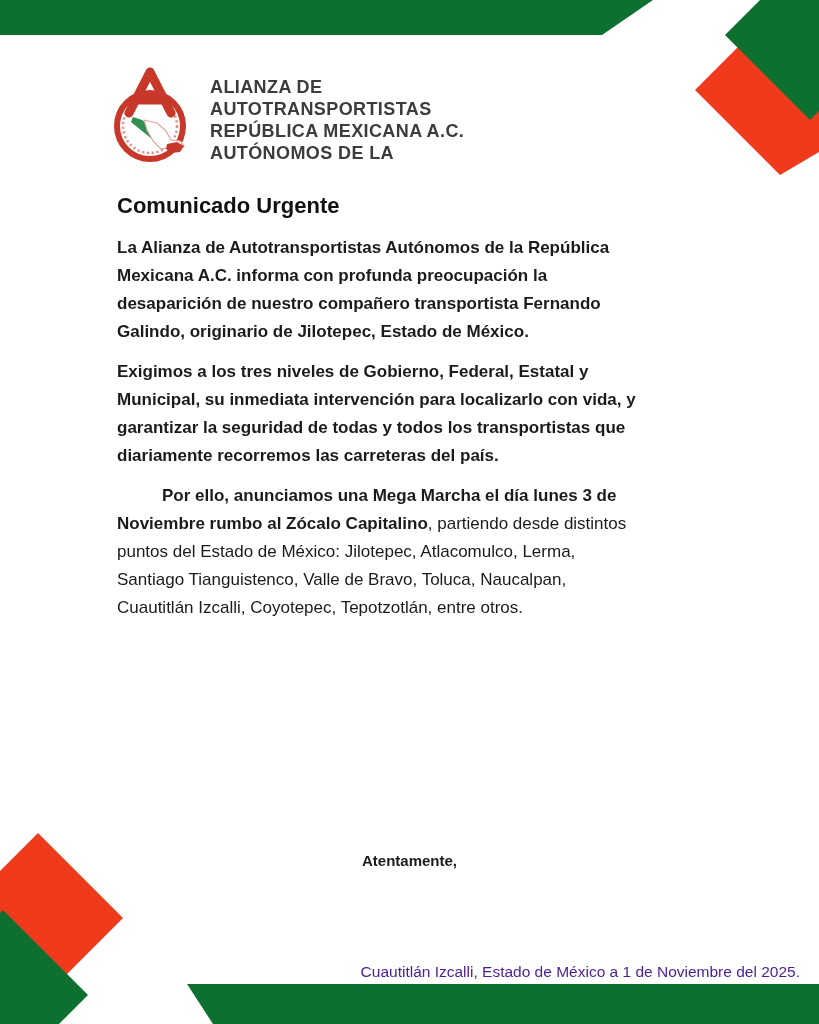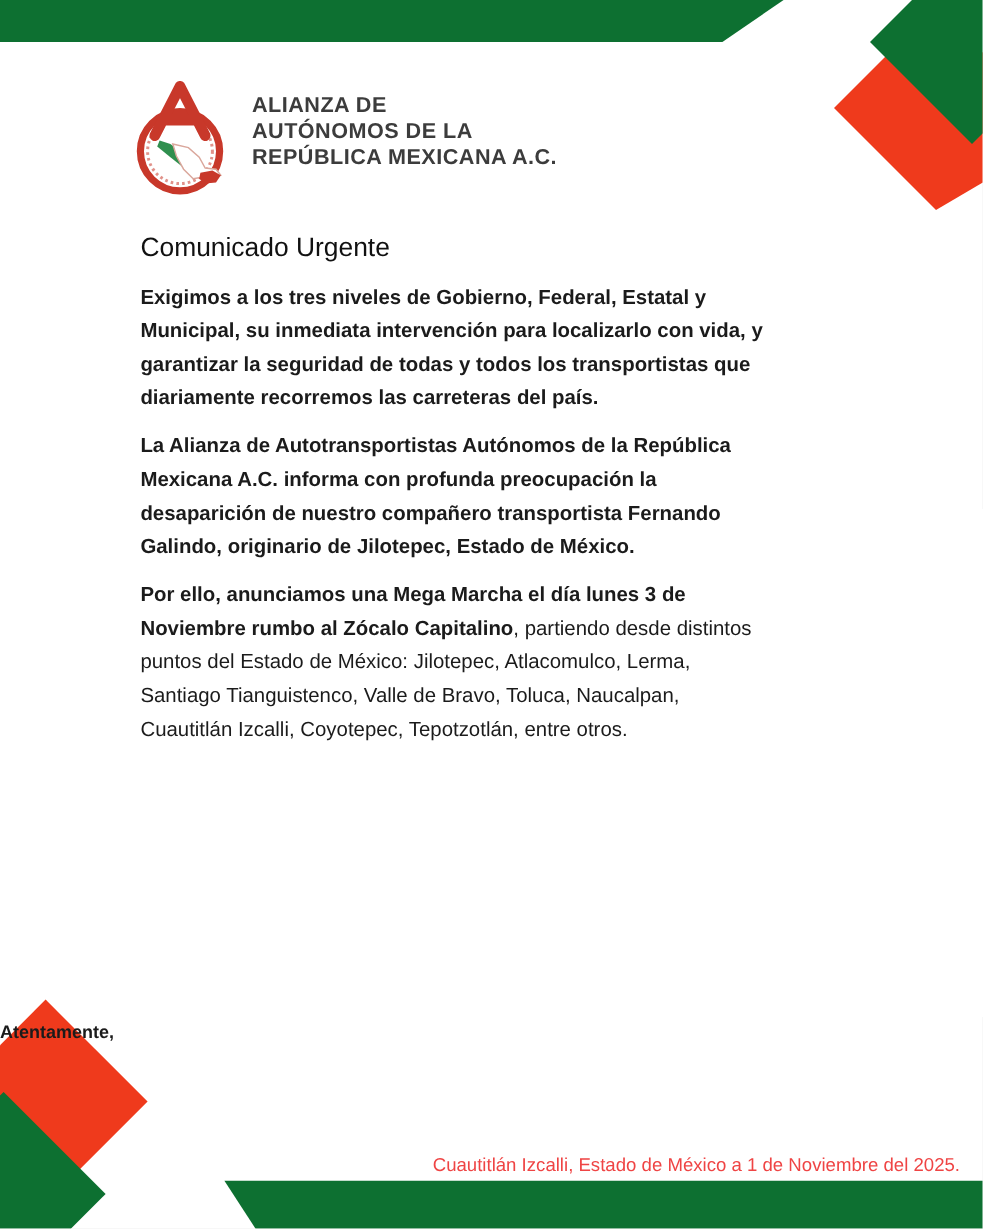--- a/index.html
+++ b/index.html
@@ -16,30 +16,30 @@
   .emblem{flex:0 0 auto;display:block;}
   .org-name{
     padding-top:10px;font-size:18px;font-weight:700;letter-spacing:.4px;
     line-height:22px;color:#3c3c3c;text-transform:uppercase;
   }
 
   .body-text{
     position:absolute;left:117px;top:192px;width:640px;
     color:#1b1b1b;font-size:17px;line-height:28px;
   }
-  .doc-title{font-size:22px;line-height:28px;margin:0 0 14px;font-weight:400;color:#111;}
+  .doc-title{font-size:22px;line-height:28px;margin:0 0 14px;font-weight:700;color:#111;}
   .body-text p{margin:0 0 12px;white-space:pre-line;}
-  .bold{font-weight:700;}
+  .bold{font-weight:700;margin-left:45px;}
 
   .closing{
-    position:absolute;left:0;top:851px;width:819px;text-align:left;
+    position:absolute;left:0;top:851px;width:819px;text-align:center;
     font-weight:700;font-size:15px;line-height:20px;color:#1b1b1b;
   }
   .dateline{
-    position:absolute;right:19px;top:963px;font-size:15.5px;color:#ef4444;
+    position:absolute;right:19px;top:963px;font-size:15.5px;color:#4c1d95;
     font-family:"Liberation Sans",sans-serif;
   }
 </style>
 </head>
 <body>
 
 <div class="page">
 
   <svg class="deco" viewBox="0 0 819 1024" aria-hidden="true">
 
@@ -67,35 +67,36 @@
       <path d="M40,2 L47,14 L33,14 Z" fill="var(--logo_red,#c8382a)"></path>
 
       <path d="M23,51 l9,3 l8,6 l9,9 l-7,4 l-10,-8 l-11,-9 z" fill="var(--map_green,#2f8f4e)"></path>
 
       <path d="M34,54 l13,3 l9,8 l5,9 l9,1 l4,5 l-9,4 l-8,-2 l-6,1 l-8,-8 l-6,-11 z" fill="#ffffff" stroke="#daa79c" stroke-width="1.2"></path>
 
       <path d="M57,78 l10,-2 l7,4 l-4,6 l-9,1 l-5,-4 z" fill="var(--logo_red,#c8382a)"></path>
     </svg>
     <div class="org-name">
       <div>ALIANZA DE</div>
+      <div>AUTOTRANSPORTISTAS</div>
+      <div>REPÚBLICA MEXICANA A.C.</div>
       <div>AUTÓNOMOS DE LA</div>
-      <div>REPÚBLICA MEXICANA A.C.</div>
     </div>
   </header>
 
   <main class="body-text">
     <h1 class="doc-title">Comunicado Urgente</h1>
+    <p class="bold">La Alianza de Autotransportistas Autónomos de la República
+Mexicana A.C. informa con profunda preocupación la
+desaparición de nuestro compañero transportista Fernando
+Galindo, originario de Jilotepec, Estado de México.</p>
     <p class="bold">Exigimos a los tres niveles de Gobierno, Federal, Estatal y
 Municipal, su inmediata intervención para localizarlo con vida, y
 garantizar la seguridad de todas y todos los transportistas que
 diariamente recorremos las carreteras del país.</p>
-    <p class="bold">La Alianza de Autotransportistas Autónomos de la República
-Mexicana A.C. informa con profunda preocupación la
-desaparición de nuestro compañero transportista Fernando
-Galindo, originario de Jilotepec, Estado de México.</p>
     <p><span class="bold">Por ello, anunciamos una Mega Marcha el día lunes 3 de
 Noviembre rumbo al Zócalo Capitalino</span><span>, partiendo desde distintos
 puntos del Estado de México: Jilotepec, Atlacomulco, Lerma,
 Santiago Tianguistenco, Valle de Bravo, Toluca, Naucalpan,
 Cuautitlán Izcalli, Coyotepec, Tepotzotlán, entre otros.</span></p>
   </main>
 
   <div class="closing">
     <div>Atentamente,</div>
   </div>

